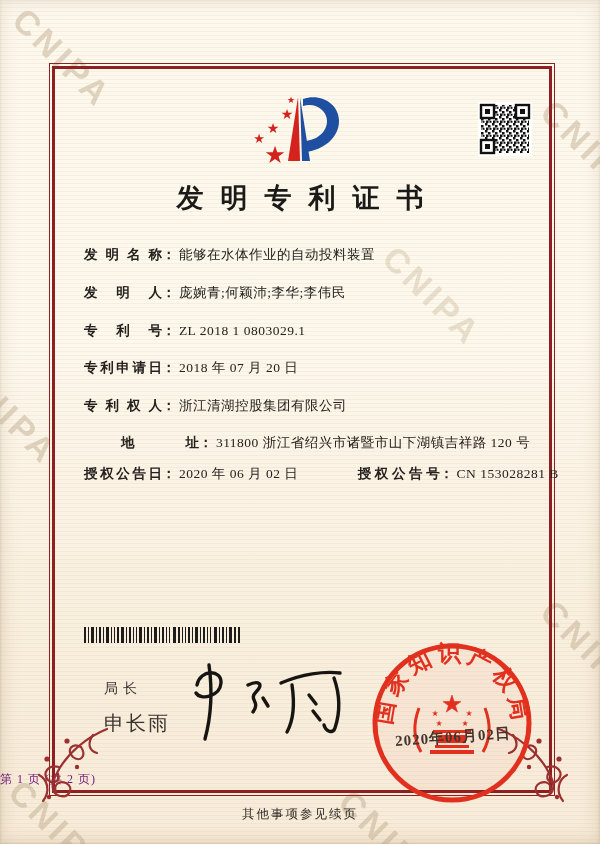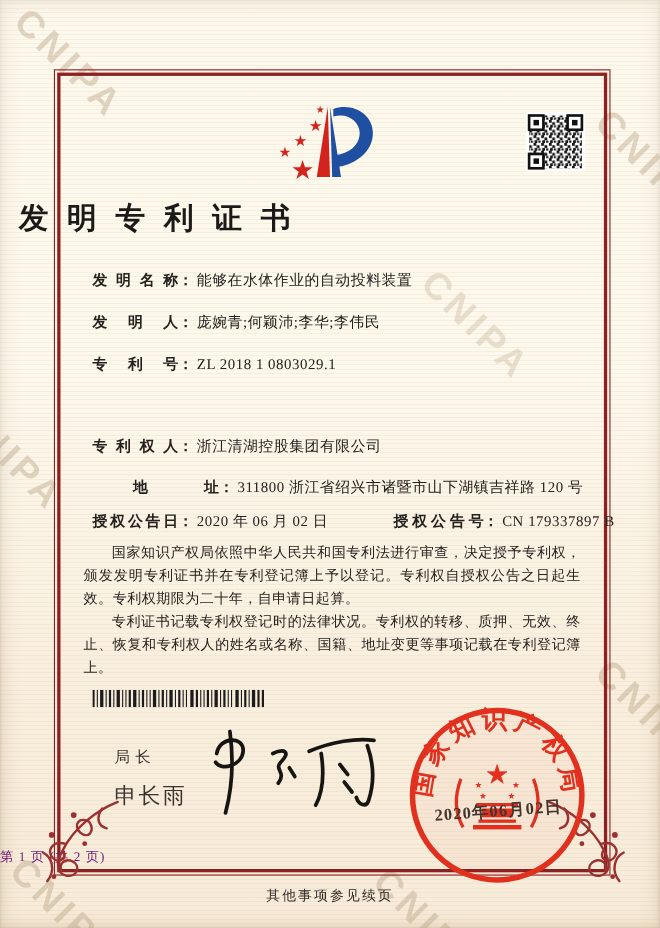--- a/index.html
+++ b/index.html
@@ -27,21 +27,21 @@
     border:1px solid #8d2121;
   }
   .frame-inner{ position:absolute; inset:2px; border:3px solid #8d2121; }
   .content{ position:absolute; inset:0; z-index:4; }
   .certno{
     position:absolute; left:74px; top:99px; font-size:13px; color:#2e2b28; letter-spacing:1px;
   }
   .qr{ position:absolute; left:478px; top:102px; width:54px; height:54px; }
   .logo{ position:absolute; left:251px; top:91px; }
   .title{
-    position:absolute; left:0; top:180px; width:100%; text-align:left;
+    position:absolute; left:0; top:180px; width:100%; text-align:center;
     font-size:27px; font-weight:600; color:#1c1a18; letter-spacing:17px; text-indent:17px;
   }
   .frow{
     position:absolute; left:84px; font-size:13.5px; color:#24211e; white-space:nowrap;
   }
   .flabel{
     display:inline-block; width:78px; text-align:justify; text-align-last:justify;
     font-weight:600; vertical-align:bottom;
   }
   .flabel2{
@@ -175,39 +175,39 @@
       <span class="fvalue">能够在水体作业的自动投料装置</span>
     </div>
     <div class="frow" style="top:284px;">
       <span class="flabel">发明人</span><span class="fcolon">：</span>
       <span class="fvalue">庞婉青;何颖沛;李华;李伟民</span>
     </div>
     <div class="frow" style="top:322px;">
       <span class="flabel">专利号</span><span class="fcolon">：</span>
       <span class="fvalue">ZL 2018 1 0803029.1</span>
     </div>
+    <div class="frow" style="top:359px;">
+      <span class="flabel">专利申请日</span><span class="fcolon">：</span>
+      <span class="fvalue">2018 年 07 月 20 日</span>
+    </div>
     <div class="frow" style="top:397px;">
       <span class="flabel">专利权人</span><span class="fcolon">：</span>
       <span class="fvalue">浙江清湖控股集团有限公司</span>
     </div>
     <div class="frow" style="top:434px;margin-left:37px;">
       <span class="flabel">地址</span><span class="fcolon">：</span>
       <span class="fvalue">311800  浙江省绍兴市诸暨市山下湖镇吉祥路 120 号</span>
     </div>
     <div class="frow" style="top:465px;">
       <span class="flabel">授权公告日</span><span class="fcolon">：</span>
       <span class="fvalue">2020 年 06 月 02 日</span>
       <span class="flabel2">授权公告号</span><span class="fcolon">：</span>
-      <span class="fvalue">CN 179337897 B</span>
-    </div>
-
-    <div class="body-text">
-      <p>国家知识产权局依照中华人民共和国专利法进行审查，决定授予专利权，颁发发明专利证书并在专利登记簿上予以登记。专利权自授权公告之日起生效。专利权期限为二十年，自申请日起算。</p>
-      <p>专利证书记载专利权登记时的法律状况。专利权的转移、质押、无效、终止、恢复和专利权人的姓名或名称、国籍、地址变更等事项记载在专利登记簿上。</p>
-    </div>
+      <span class="fvalue">CN 153028281 B</span>
+    </div>
+
 
     <svg class="barcode" width="156" height="16" viewBox="0 0 156 16">
       <path fill="#1c1c1c" d="M0,0h2v16h-2z M4,0h1v16h-1z M7,0h3v16h-3z M12,0h1v16h-1z M15,0h2v16h-2z M19,0h1v16h-1z
         M22,0h3v16h-3z M27,0h1v16h-1z M30,0h1v16h-1z M33,0h2v16h-2z M37,0h3v16h-3z M42,0h1v16h-1z M45,0h2v16h-2z
         M49,0h1v16h-1z M52,0h1v16h-1z M55,0h3v16h-3z M60,0h1v16h-1z M63,0h2v16h-2z M67,0h1v16h-1z M70,0h3v16h-3z
         M75,0h1v16h-1z M78,0h2v16h-2z M82,0h1v16h-1z M85,0h1v16h-1z M89,0h3v16h-3z M94,0h2v16h-2z M98,0h1v16h-1z
         M101,0h1v16h-1z M104,0h2v16h-2z M108,0h1v16h-1z M111,0h3v16h-3z M116,0h1v16h-1z M119,0h2v16h-2z
         M123,0h1v16h-1z M126,0h1v16h-1z M130,0h3v16h-3z M135,0h1v16h-1z M138,0h2v16h-2z M142,0h1v16h-1z
         M145,0h3v16h-3z M150,0h2v16h-2z M154,0h2v16h-2z"></path>
     </svg>

